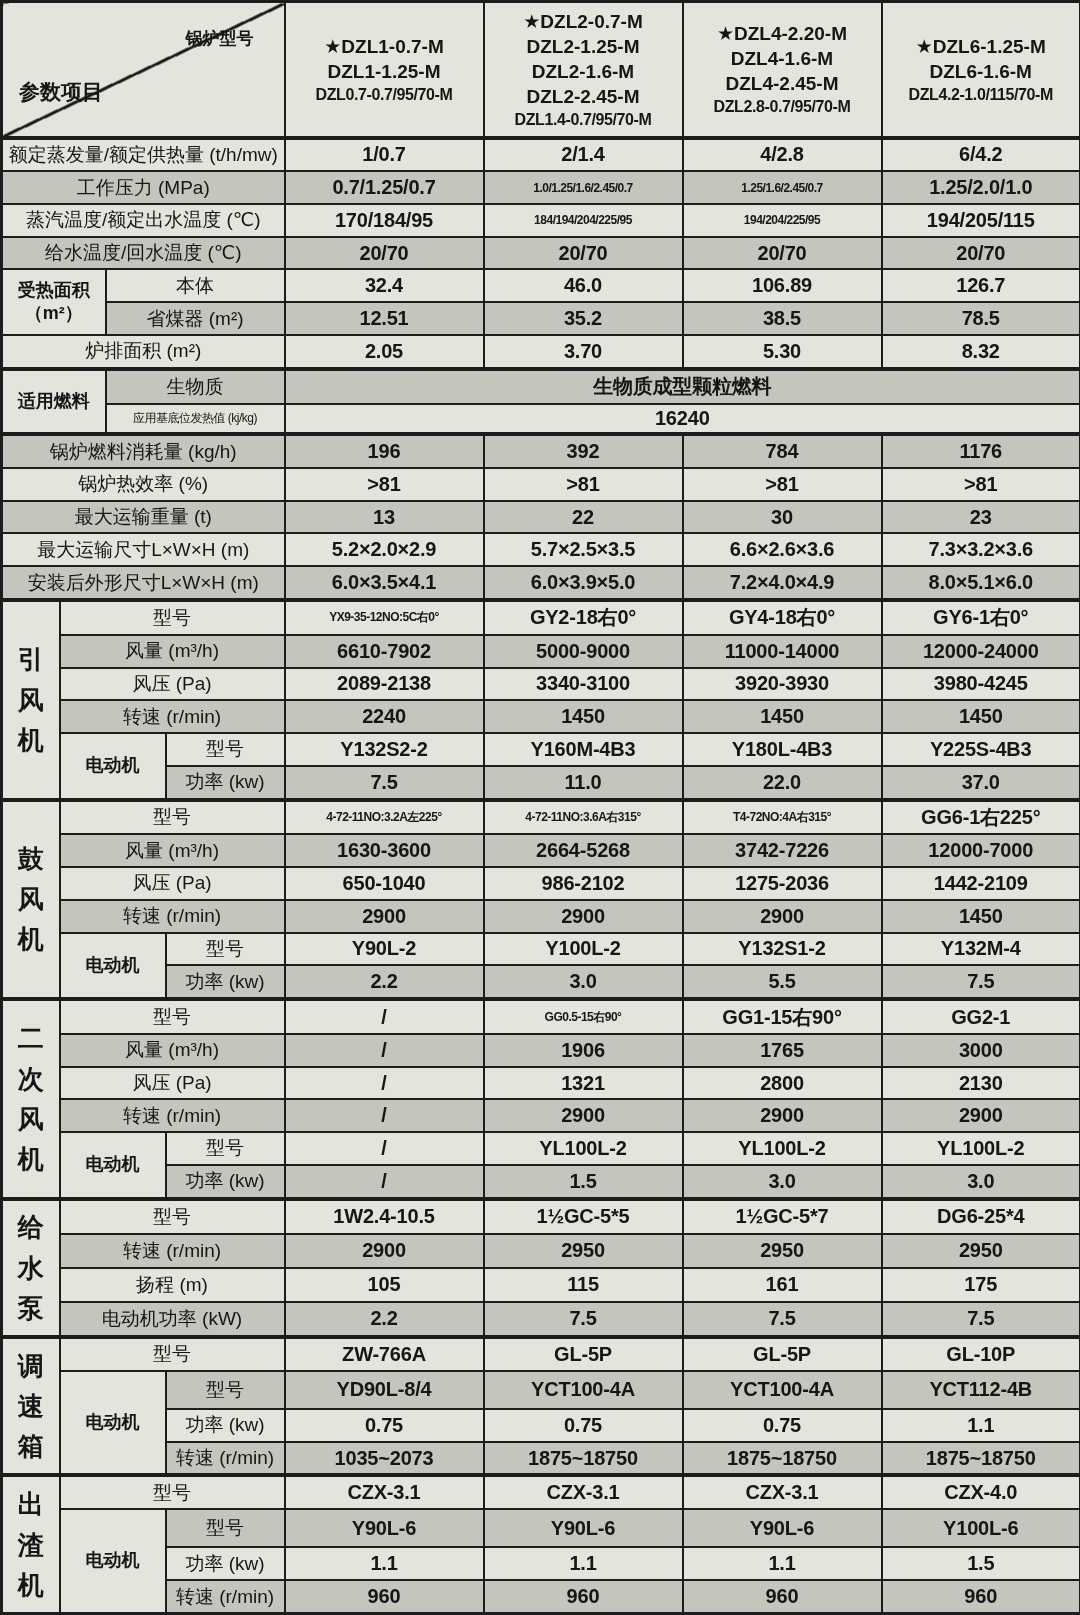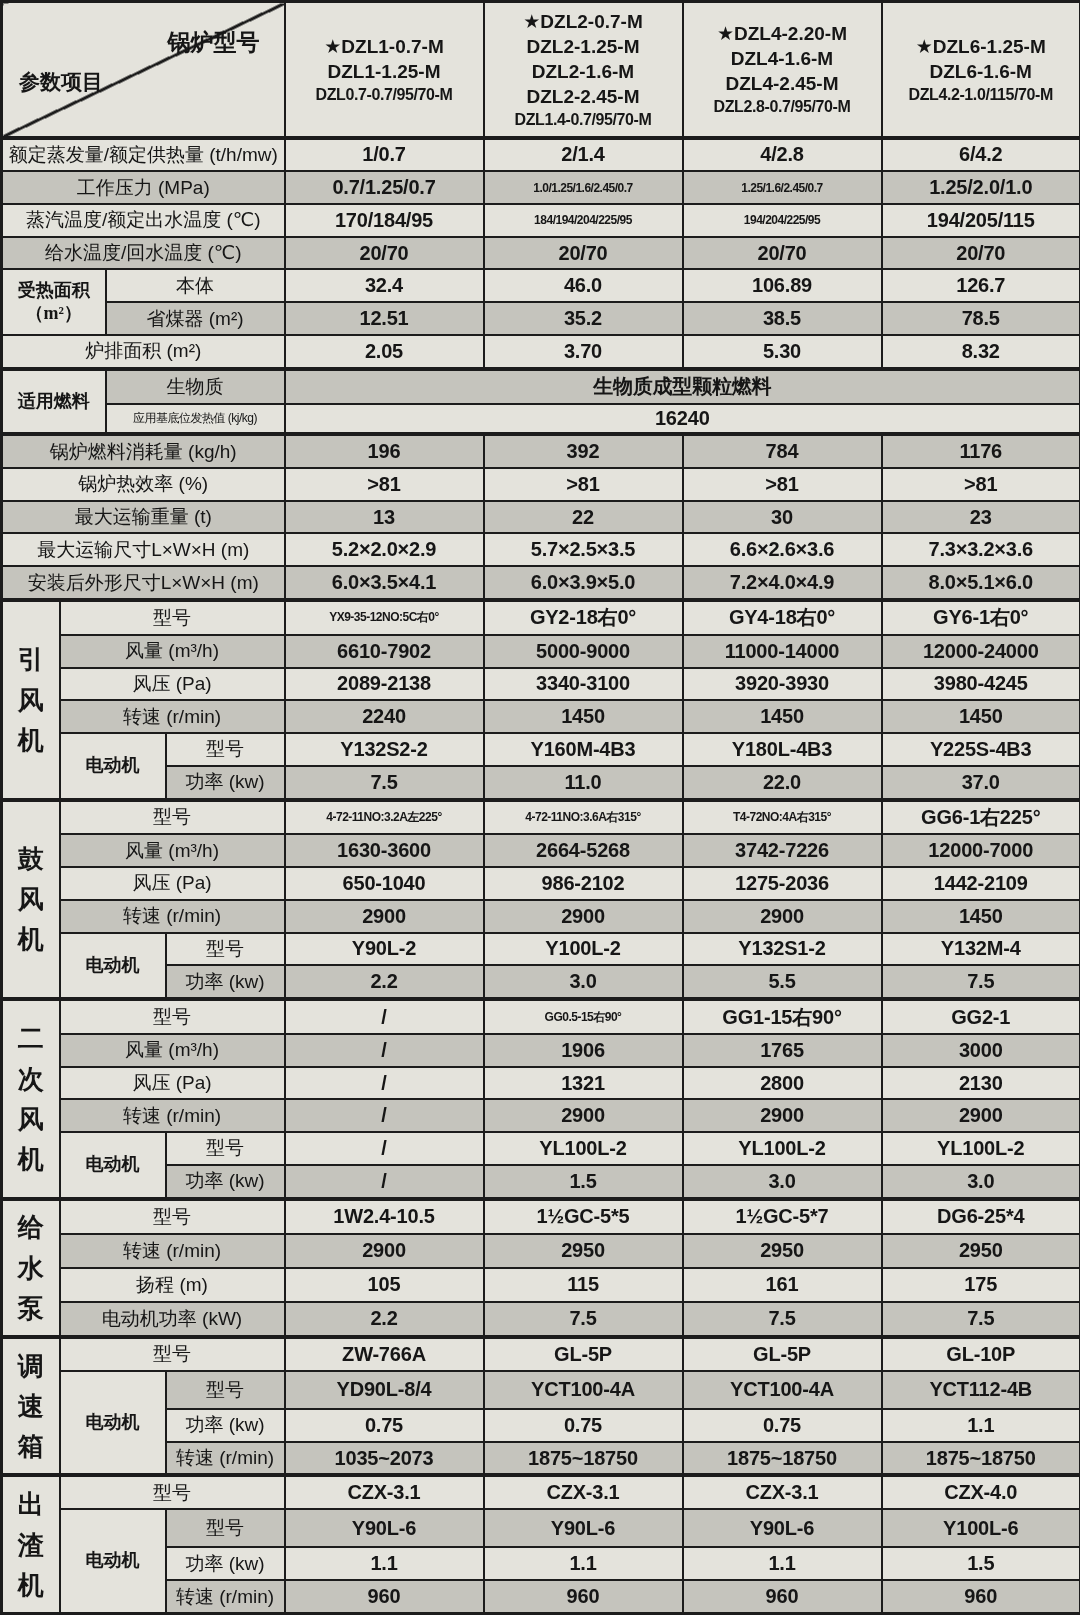--- a/index.html
+++ b/index.html
@@ -22,30 +22,30 @@
   .model{font-size:19px;line-height:1.32;font-weight:700;padding:2px 0;}
   .model div{white-space:nowrap;}
   .model div.sm{font-size:16px;letter-spacing:-0.4px;}
   
   .corner{position:relative;padding:0;
     background-image:linear-gradient(to bottom right,
       transparent calc(50% - 1.5px),
       var(--border) calc(50% - 1.5px),
       var(--border) calc(50% + 1.5px),
       transparent calc(50% + 1.5px));}
-  .corner .c-tr{position:absolute;top:24px;right:24px;font-size:23px;font-weight:700;}
-  .corner .c-bl{position:absolute;bottom:40px;left:16px;font-size:21px;font-weight:700;}
+  .corner .c-tr{position:absolute;top:24px;right:30px;font-size:17px;font-weight:700;}
+  .corner .c-bl{position:absolute;bottom:30px;left:16px;font-size:21px;font-weight:700;}
   
   td{background:var(--paper);}
   tr.shaded td:not(.group):not(.vgroup){background:var(--shade);}
   tr.section td{border-top:4px solid var(--border);}
   td.label{font-size:19px;font-weight:400;white-space:nowrap;}
   td.value{font-size:20px;font-weight:600;white-space:nowrap;letter-spacing:-0.2px;}
   td.sm{font-size:12px;letter-spacing:-0.5px;}
-  td.group{font-size:18px;font-weight:700;line-height:1.3;font-family:Liberation Serif, serif;}
+  td.group{font-size:18px;font-weight:700;line-height:1.3;}
   td.vgroup{font-weight:700;}
   td.vgroup span{display:inline-block;width:1.15em;word-break:break-all;
                  font-size:26px;line-height:1.55;}
 </style>
 </head>
 <body>
 
 <table>
   <colgroup>
     <col class="g1">

